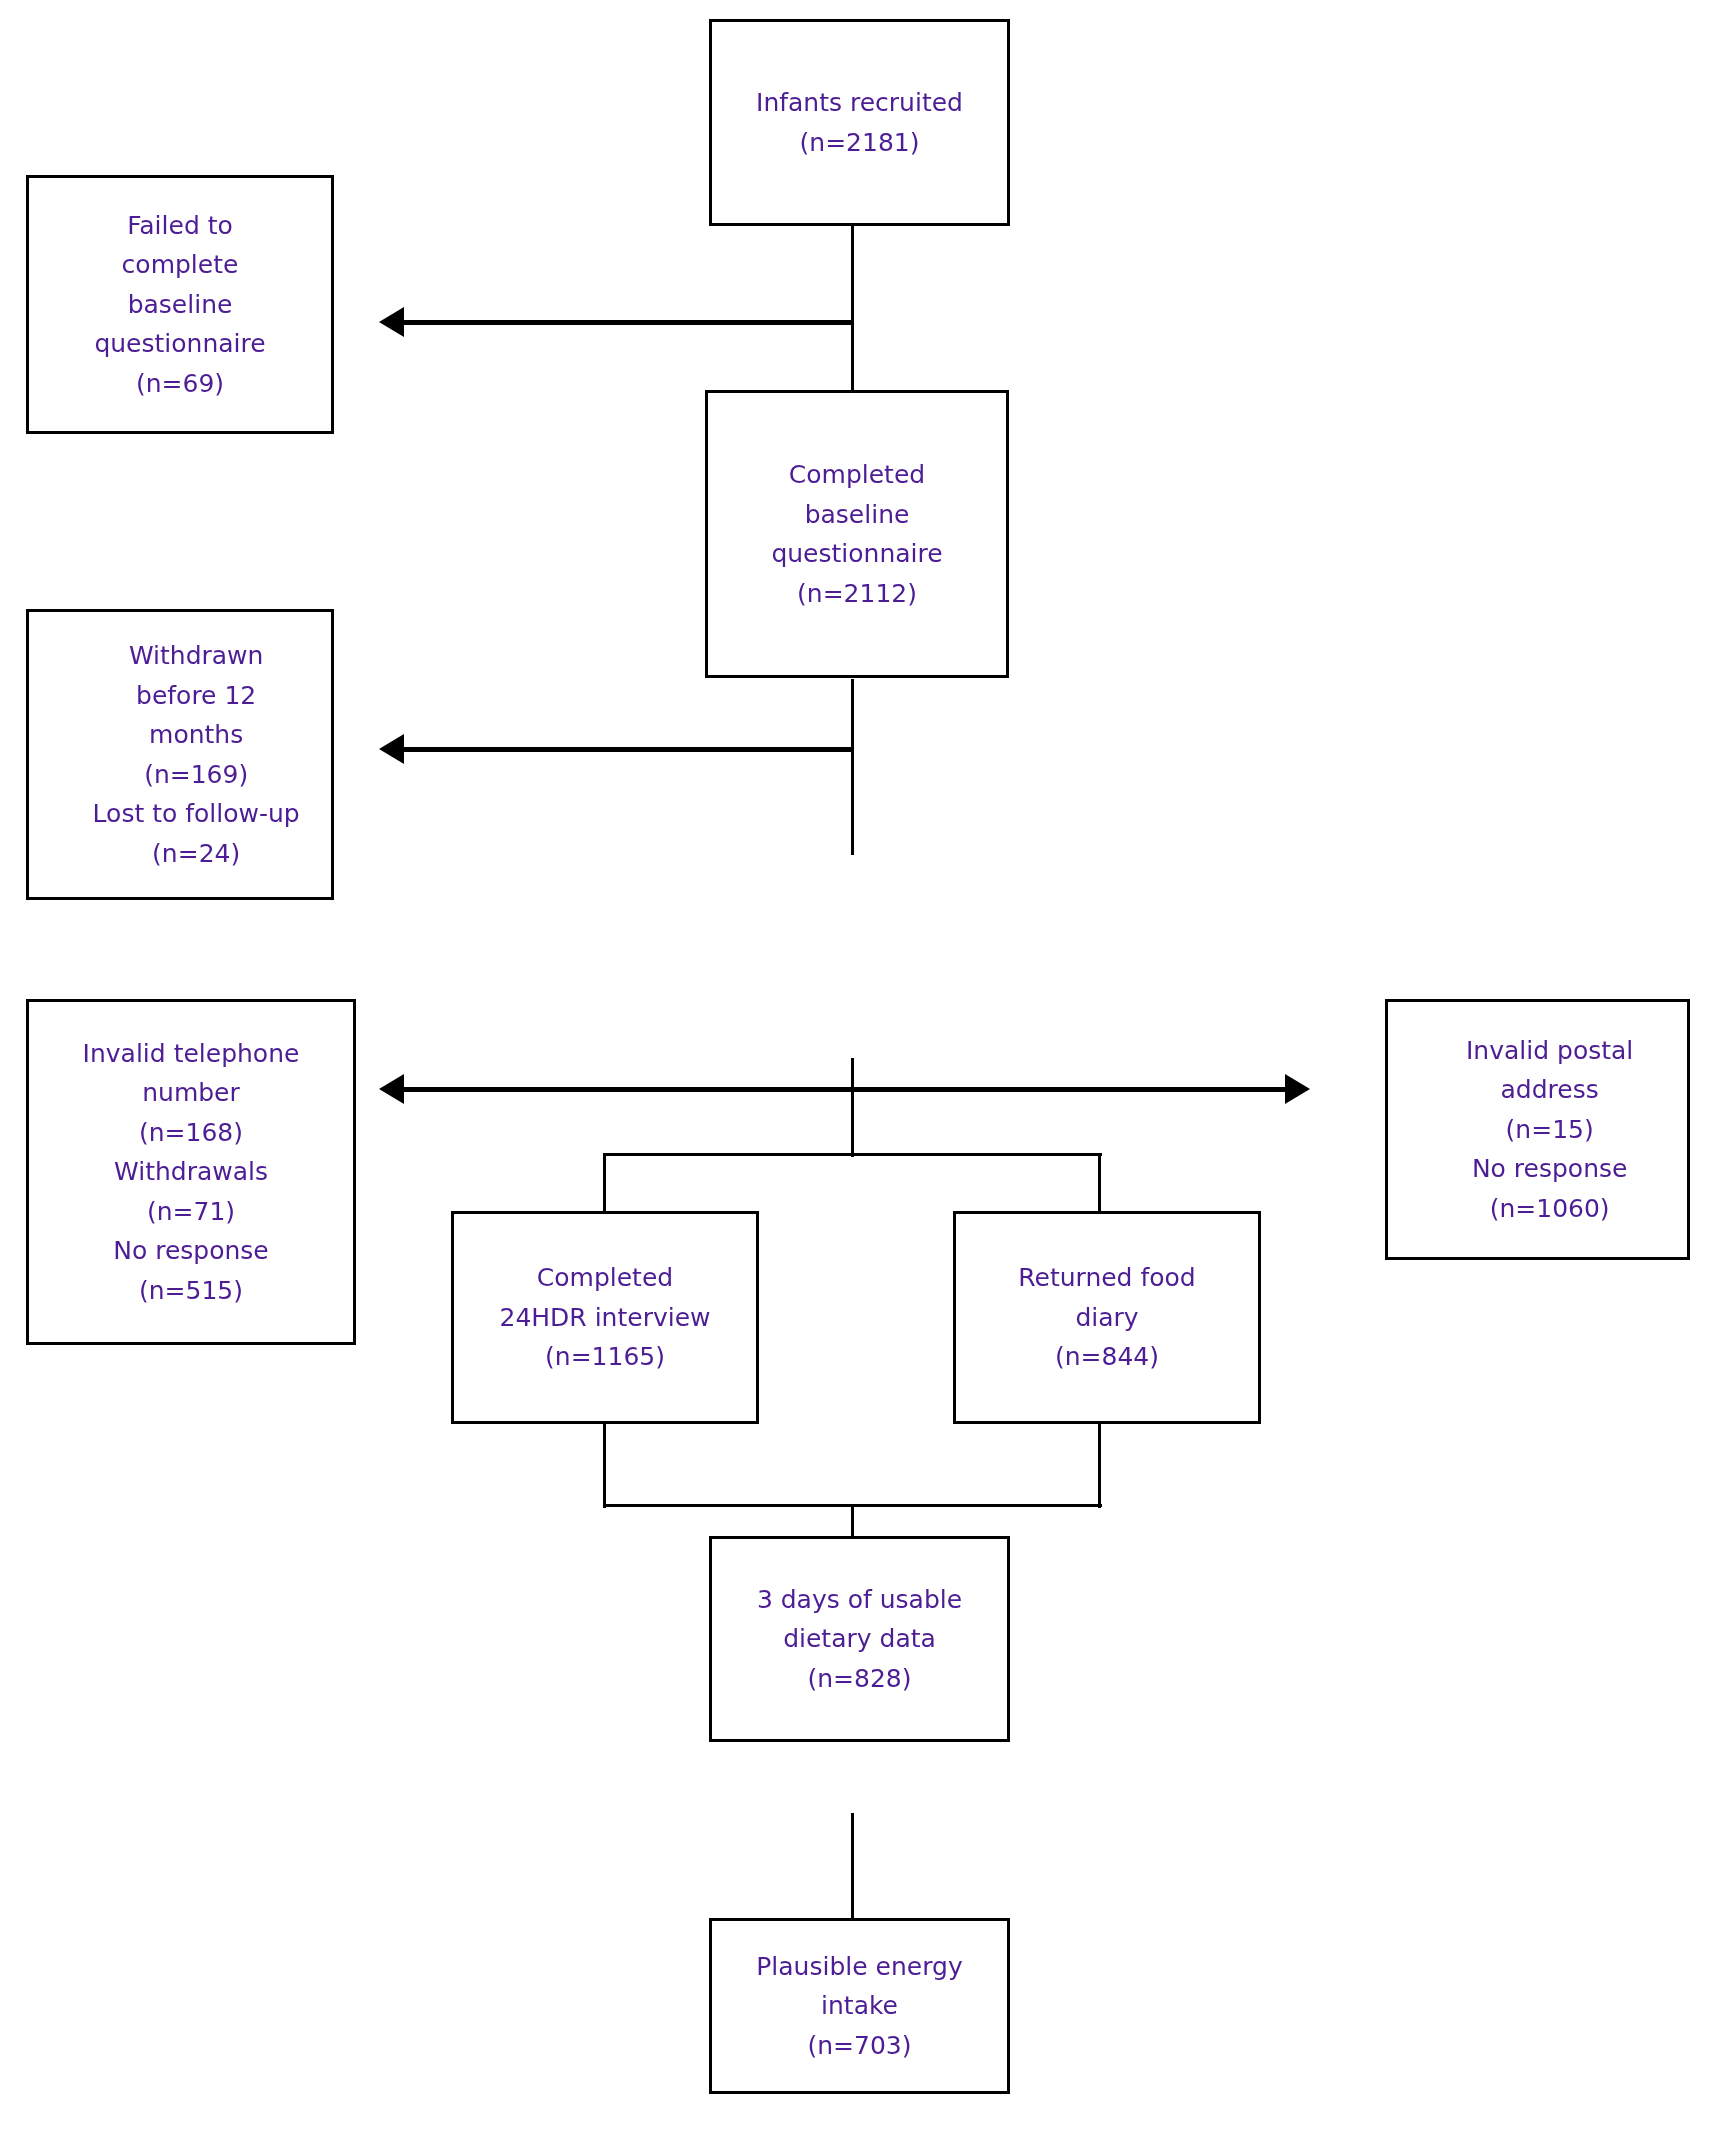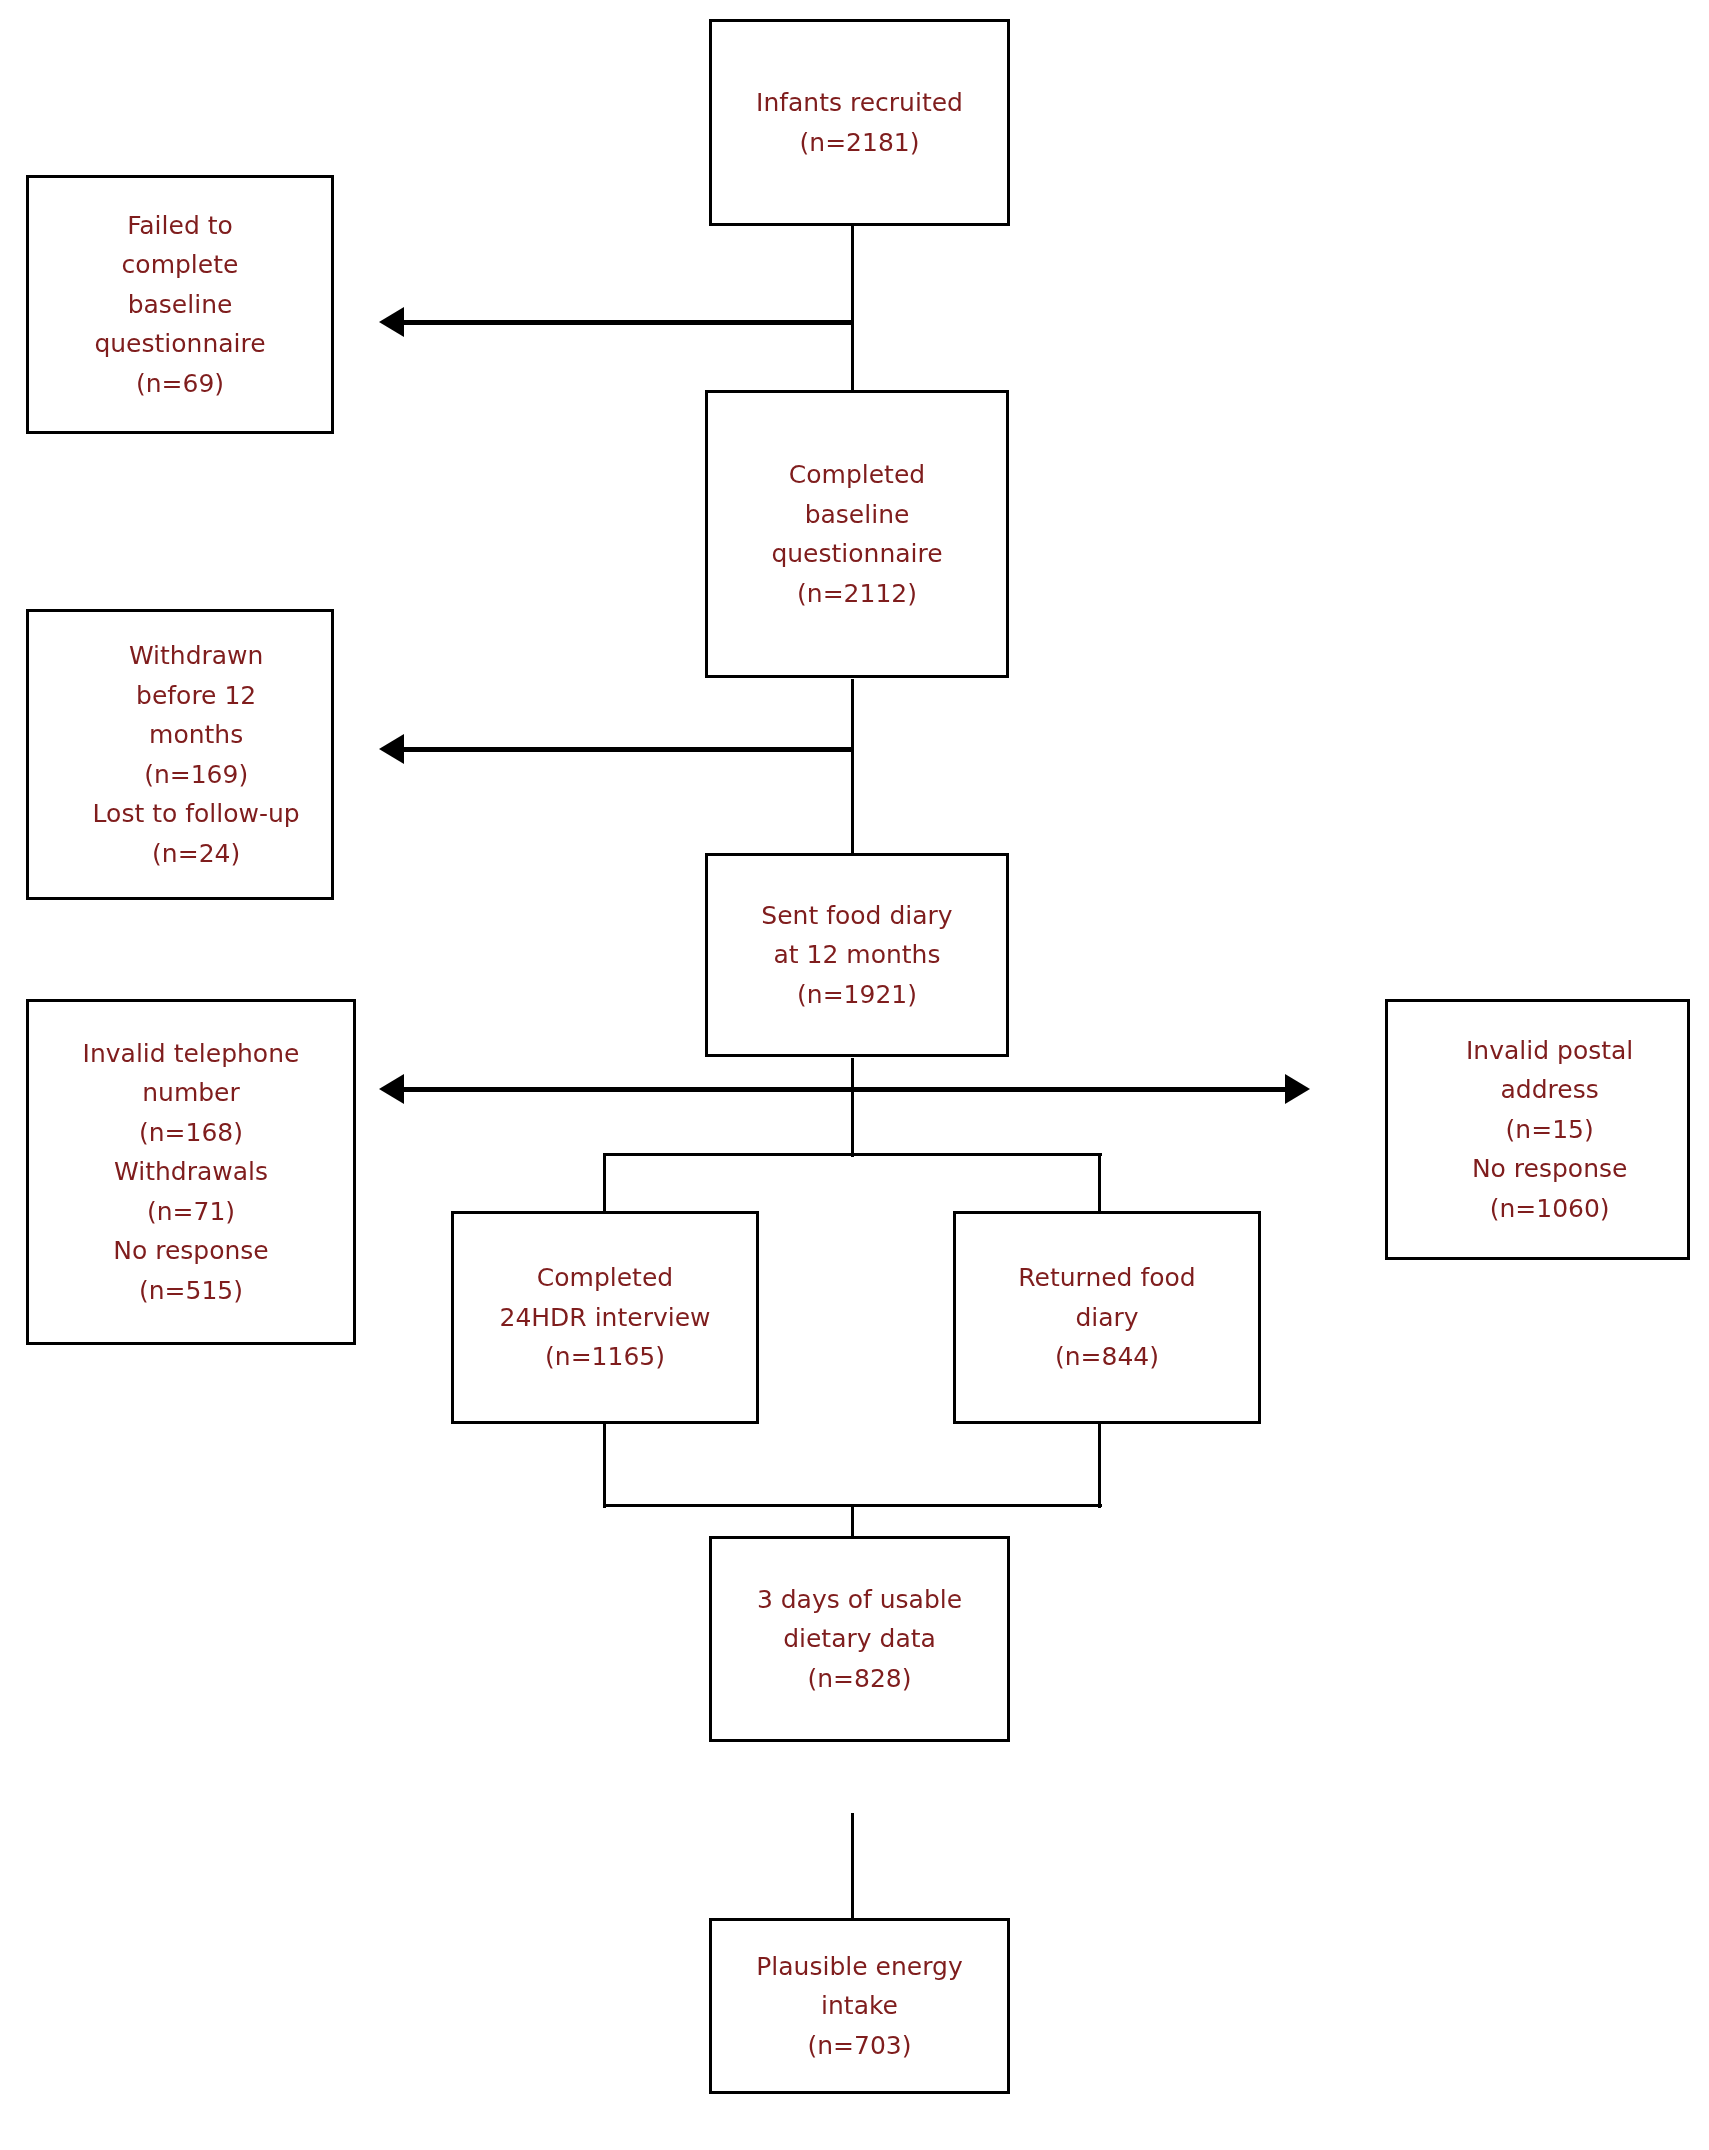--- a/index.html
+++ b/index.html
@@ -19,21 +19,21 @@
   .node {
     position: absolute;
     box-sizing: border-box;
     border: 3.3px solid #000000;
     background: #ffffff;
     display: flex;
     flex-direction: column;
     align-items: center;
     justify-content: center;
     text-align: center;
-    color: #7f1d1d;
+    color: #4c1d95;
     font-size: 25px;
     line-height: 1.58;
     padding: 5.5px 7.7px;
     z-index: 3;
   }
   .node .ln {
     display: block;
     white-space: nowrap;
   }
 
@@ -142,25 +142,20 @@
 
   <div class="node" id="node-withdrawn">
     <span class="ln">Withdrawn</span>
     <span class="ln">before 12</span>
     <span class="ln">months</span>
     <span class="ln">(n=169)</span>
     <span class="ln">Lost to follow-up</span>
     <span class="ln">(n=24)</span>
   </div>
 
-  <div class="node" id="node-sent-diary">
-    <span class="ln">Sent food diary</span>
-    <span class="ln">at 12 months</span>
-    <span class="ln">(n=1921)</span>
-  </div>
 
   <div class="node" id="node-invalid-phone">
     <span class="ln">Invalid telephone</span>
     <span class="ln">number</span>
     <span class="ln">(n=168)</span>
     <span class="ln">Withdrawals</span>
     <span class="ln">(n=71)</span>
     <span class="ln">No response</span>
     <span class="ln">(n=515)</span>
   </div>

